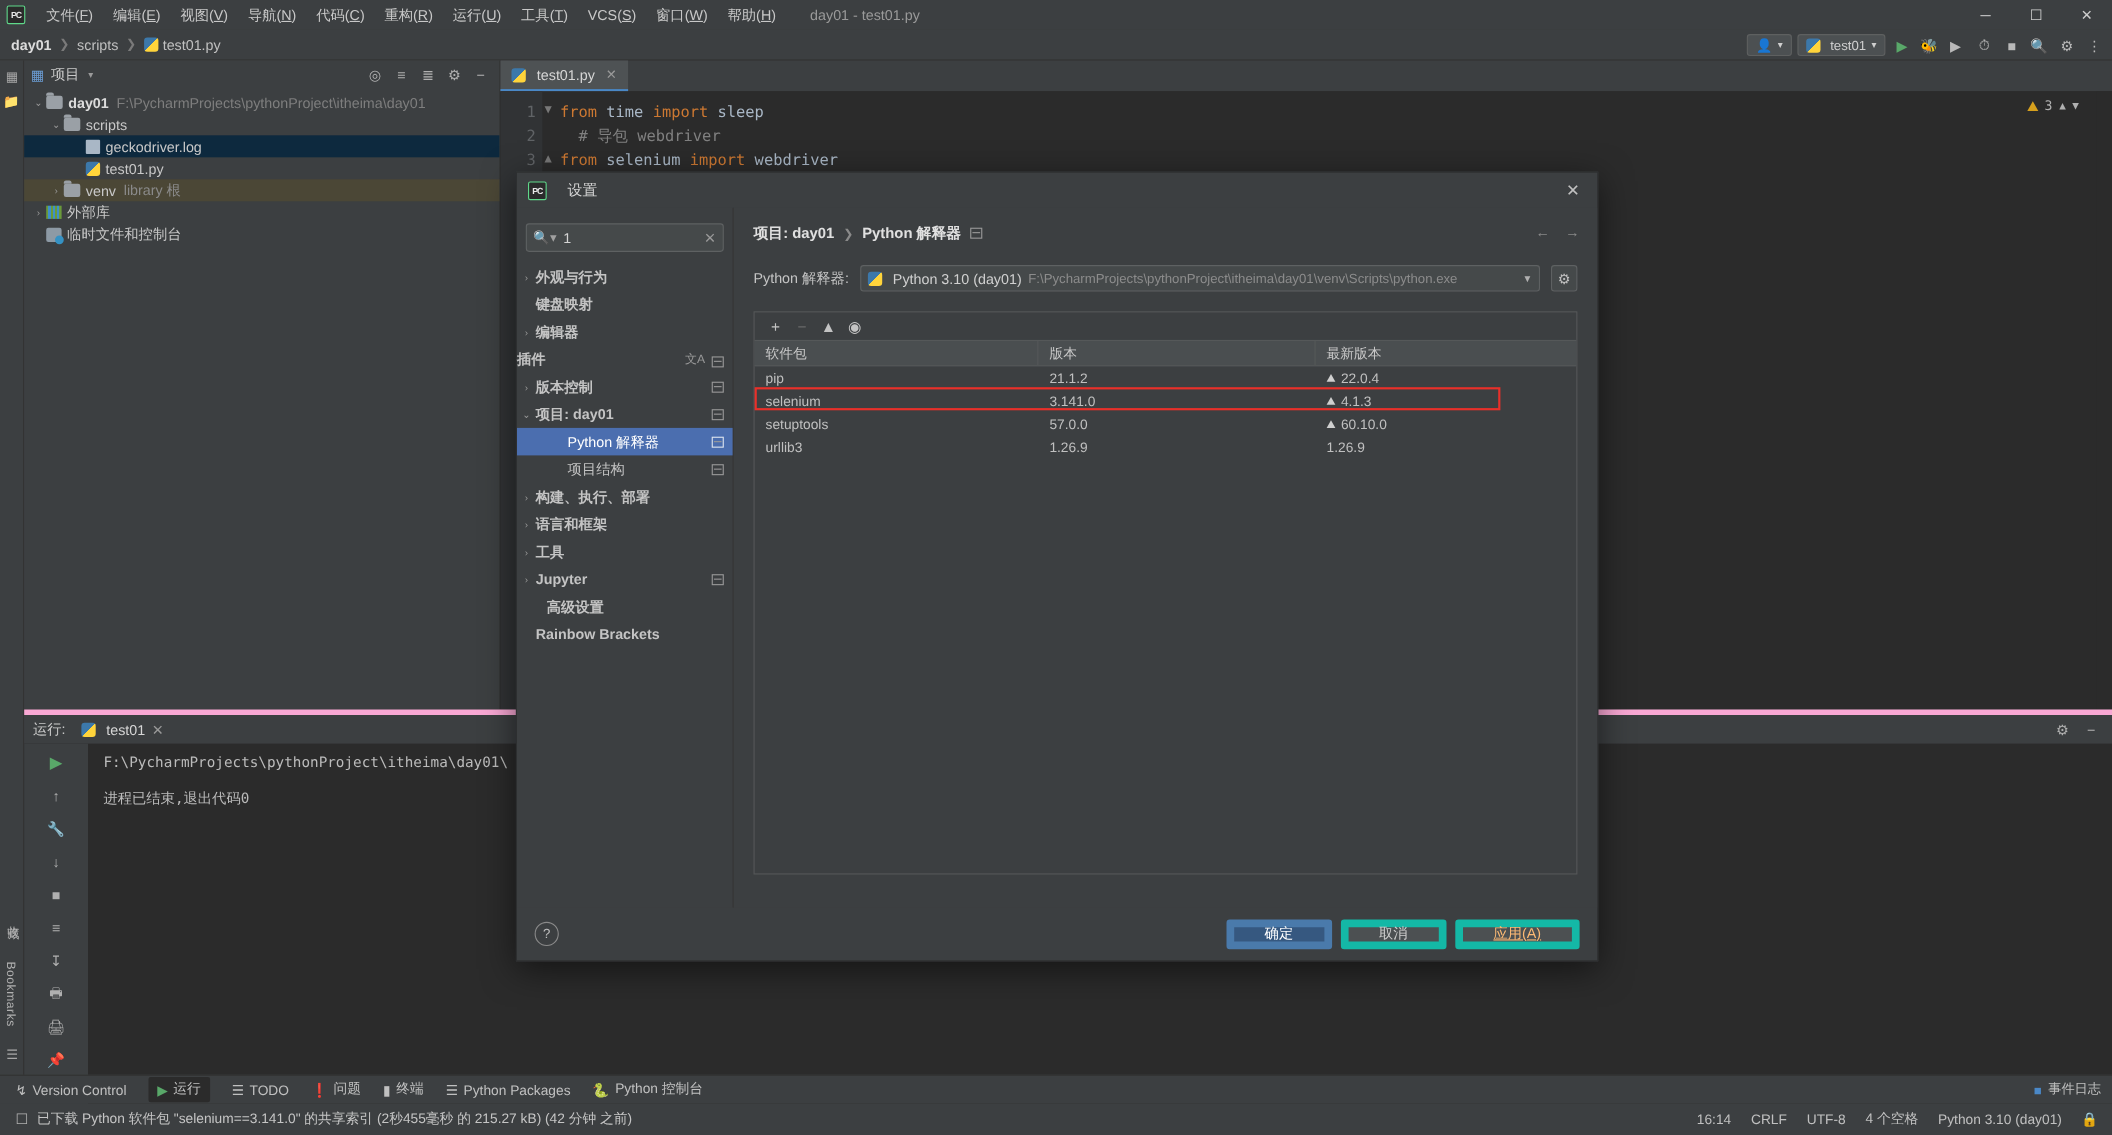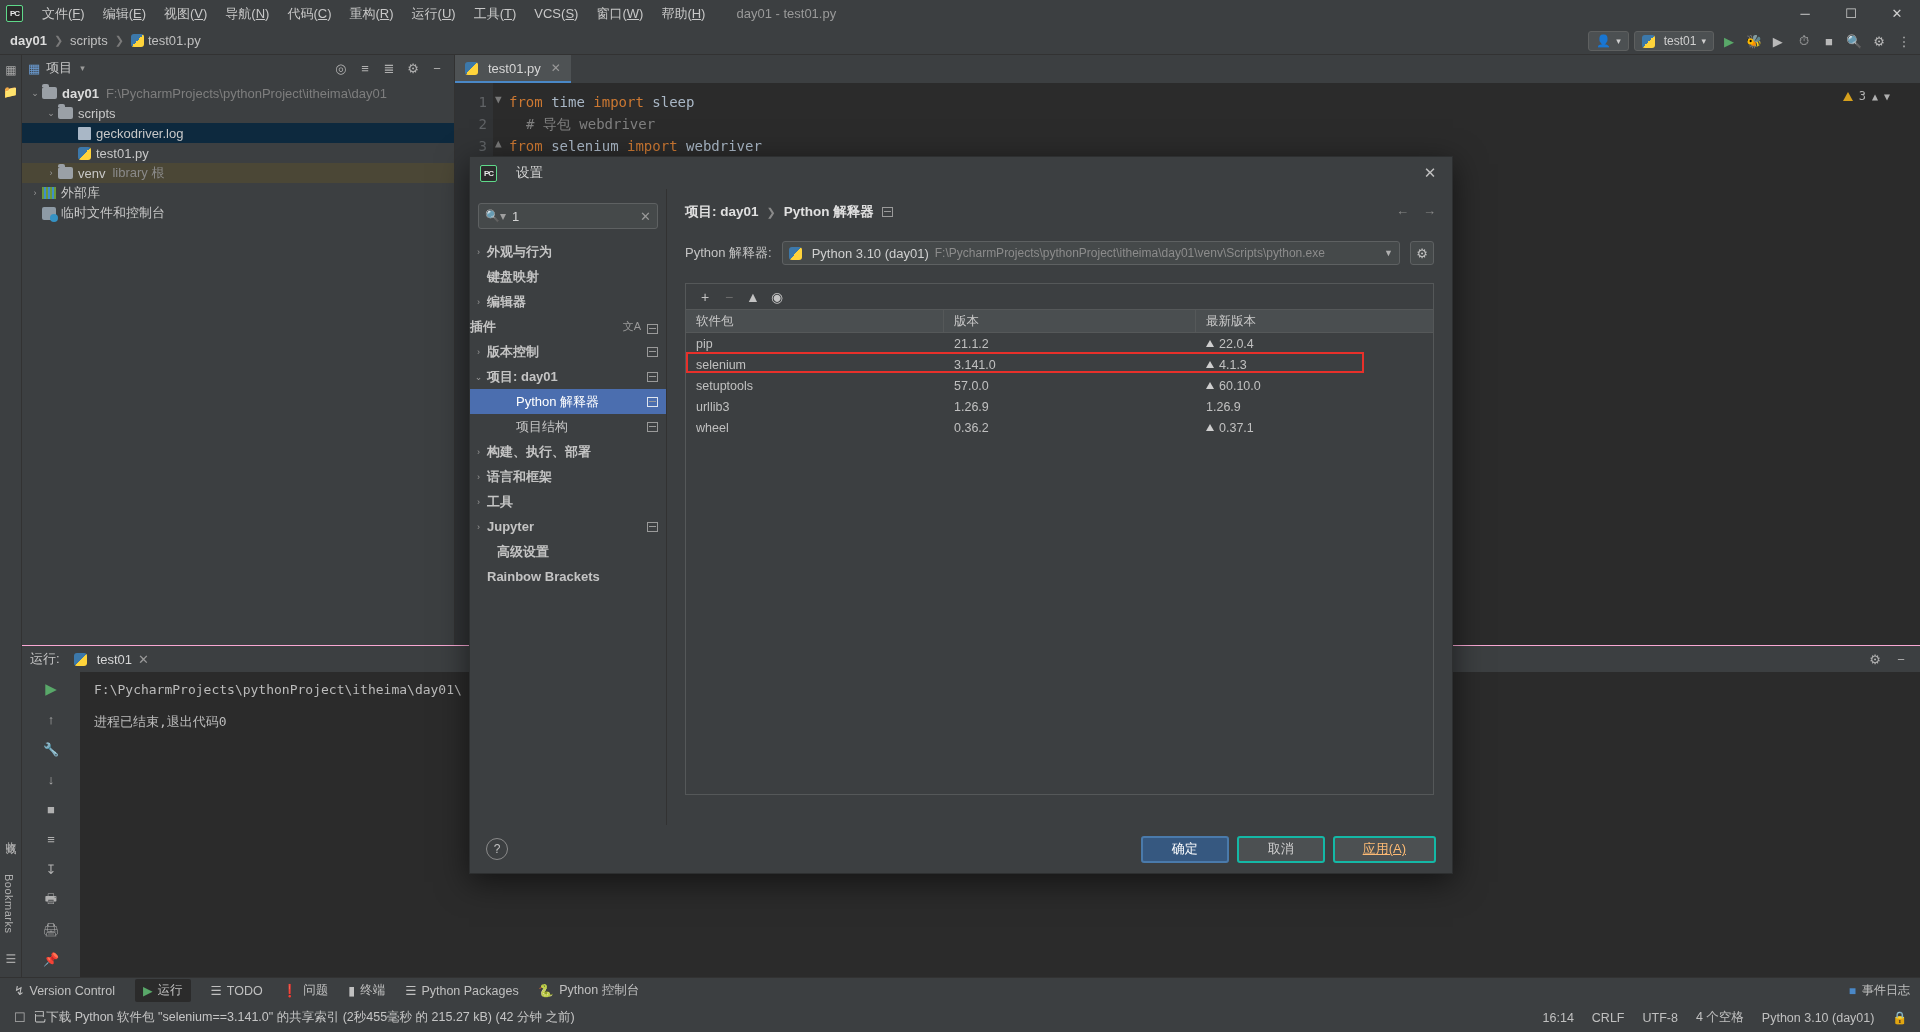--- a/index.html
+++ b/index.html
@@ -106,21 +106,21 @@
   .cl { height:22px; line-height:22px; white-space:pre; }
   .kw { color:#cc7832; }
   .id { color:#a9b7c6; }
   .cm { color:#808080; }
   .fold { position:absolute; left:40px; color:#787878; font-size:11px; }
   .warn-chip { position:absolute; right:30px; top:6px; display:flex;align-items:center;gap:6px;font-size:12px;color:#b0b0b0; }
   .warn-tri { width:0;height:0;border-left:5px solid transparent;border-right:5px solid transparent;border-bottom:9px solid #d6a01d; }
   .editor-scroll { position:absolute; right:0; top:0; width:14px; height:562px; background:#2b2b2b; }
 
   
-  .runwin { position:absolute; left:22px; top:645px; width:1898px; height:355px; background:#3c3f41; border-top:1px solid #f9a8d4; }
+  .runwin { position:absolute; left:22px; top:645px; width:1898px; height:355px; background:#3c3f41; border-top:5px solid #f9a8d4; }
   .runhead { height:26px; display:flex; align-items:center; padding-left:8px; gap:14px; }
   .runlabel { font-size:13px;color:#c8c8c8; }
   .runtab { display:flex;align-items:center;gap:6px;font-size:13px;color:#d6d6d6; }
   .runhead-right { margin-left:auto; display:flex; gap:4px; padding-right:8px; }
   .runbody { position:absolute; left:0; top:26px; width:100%; height:329px; background:#2b2b2b; display:flex; }
   .run-gutter { width:58px; background:#3c3f41; display:flex; flex-direction:column; align-items:center; padding-top:6px; gap:8px; }
   .rg-ic { width:24px;height:24px;display:flex;align-items:center;justify-content:center;font-size:13px;color:#b0b0b0; }
   .rg-ic.green { color:#59a869; font-size:15px; }
   .run-console { flex:1; padding:10px 14px; font-family:"DejaVu Sans Mono", monospace; font-size:13px; color:#bbbbbb; }
   .run-console .line { margin-bottom:16px; white-space:nowrap; }
@@ -194,21 +194,21 @@
   .pkg-rows { flex:1; position:relative; }
   .pkg-row { height:21px; display:flex; font-size:12.5px; color:#c0c0c0; align-items:center; }
   .pkg-row > div { padding-left:10px; display:flex; align-items:center; gap:5px; }
   .up-tri { width:0;height:0;border-left:4px solid transparent;border-right:4px solid transparent;border-bottom:7px solid #cfcfcf; }
   .hl-box { position:absolute; left:0; top:19px; width:678px; height:21px; border:2px solid #e8302a; pointer-events:none; }
 
   .dlg-foot { height:48px; display:flex; align-items:center; padding:0 16px; }
   .help-btn { width:22px;height:22px;border-radius:50%;border:1px solid #8a8a8a;display:flex;align-items:center;justify-content:center;color:#c0c0c0;font-size:12px; }
   .foot-right { margin-left:auto; display:flex; gap:8px; }
   .btn { height:27px; min-width:88px; padding:0 28px; border-radius:3px; display:flex;align-items:center;justify-content:center;
-         font-size:13px; background:#4c5052; border:2px solid #14b8a6; color:#cfcfcf; }
+         font-size:13px; background:#4c5052; border:7px solid #14b8a6; color:#cfcfcf; }
   .btn.primary { background:#365880; border-color:#4a7aab; color:#ffffff; }
   .btn.disabled { color:#fdba74;text-decoration:underline; }
 </style>
 </head>
 <body>
 
 <div class="app">
 
   <div class="menubar">
     <div class="pc-logo">PC</div>
@@ -573,28 +573,20 @@
               <div class="col-c">
                   <span class="up-tri"></span>
                   <span>60.10.0</span>
                 </div>
             </div>
             <div class="pkg-row">
               <div class="col-a">urllib3</div>
               <div class="col-b">1.26.9</div>
               <div class="col-c">1.26.9</div>
             </div>
-            <div class="pkg-row">
-              <div class="col-a">wheel</div>
-              <div class="col-b">0.36.2</div>
-              <div class="col-c">
-                  <span class="up-tri"></span>
-                  <span>0.37.1</span>
-                </div>
-            </div>
             <div class="hl-box"></div>
           </div>
         </div>
       </div>
     </div>
 
     <div class="dlg-foot">
       <div class="help-btn">?</div>
       <div class="foot-right">
         <div class="btn primary">确定</div>

